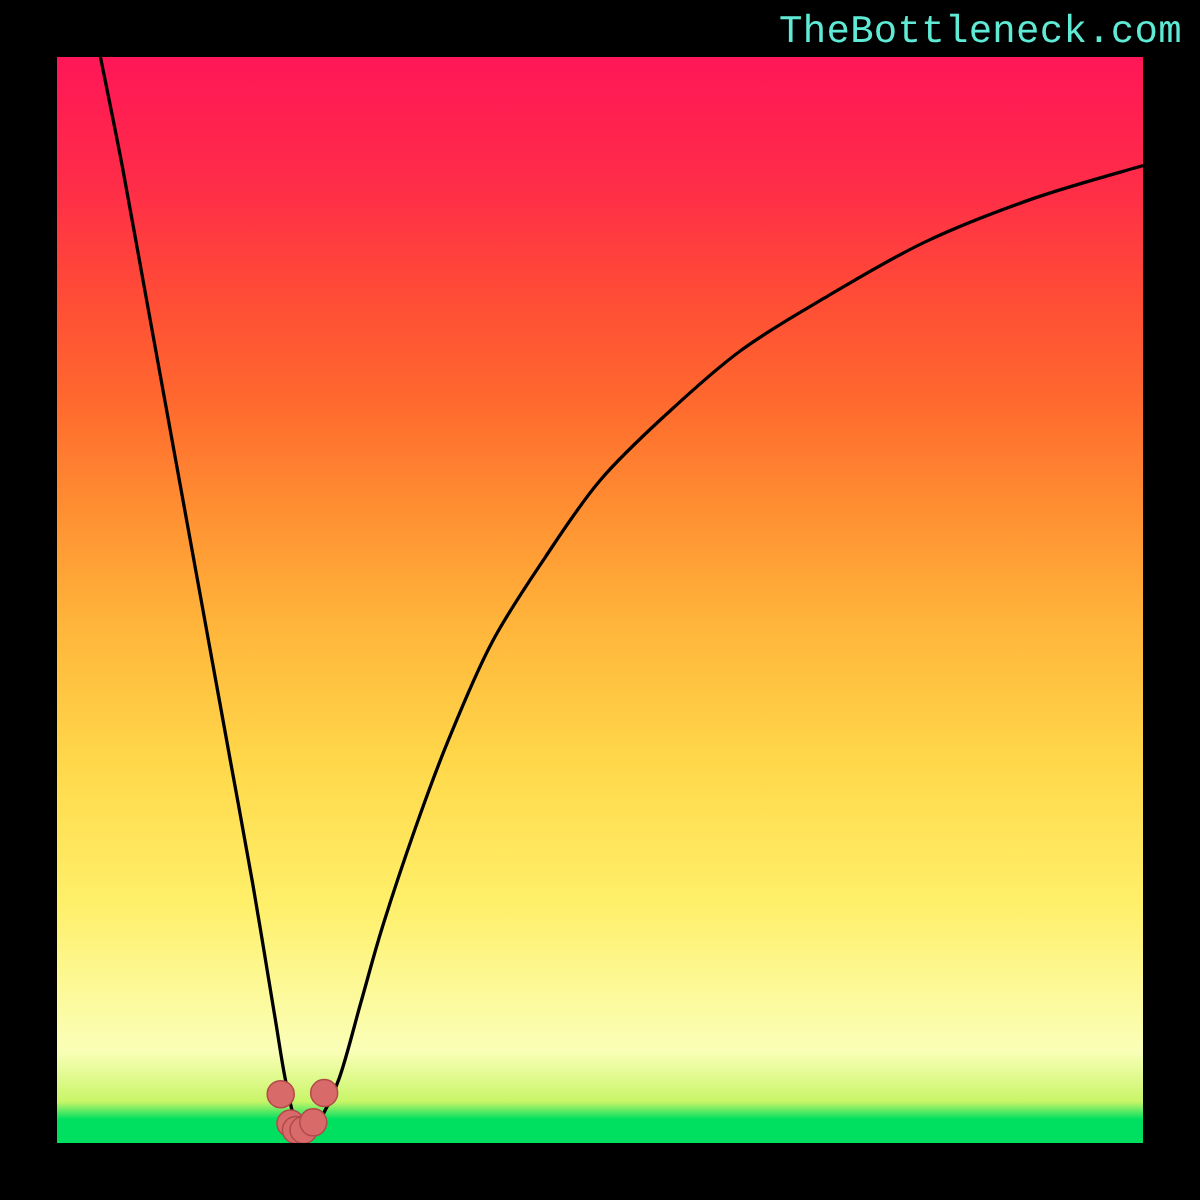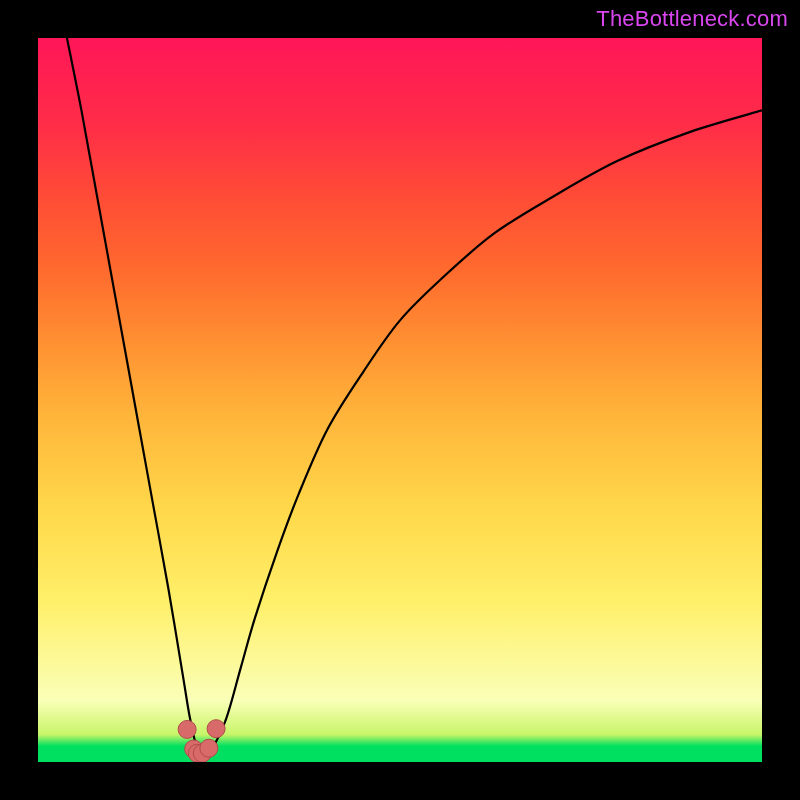--- a/index.html
+++ b/index.html
@@ -48,24 +48,25 @@
   }
   svg {
     position: absolute;
     inset: 0;
     overflow: visible;
   }
   .watermark {
     position: absolute;
     top: 6px;
     right: 12px;
-    color: #d946ef;
-    font-size: 22px;
+    color: #5eead4;
+    font-size: 26px;
     letter-spacing: 0.2px;
     user-select: none;
+    font-family: Liberation Mono, monospace;
   }
 </style>
 </head>
 <body>
 
 <div class="frame">
   <div class="plot-box">
     <div class="gradient"></div>
     <svg id="svg" viewBox="0 0 724 724" preserveAspectRatio="none">
         <path d="M 28.96 0 C 31.373333333333335 12.066666666666663, 38.61333333333333 47.05999999999999, 43.44 72.39999999999998 C 48.266666666666666 97.73999999999997, 53.093333333333334 125.4933333333333, 57.92 152.03999999999996 C 62.74666666666667 178.58666666666662, 67.57333333333334 205.13333333333327, 72.4 231.67999999999995 C 77.22666666666667 258.22666666666663, 82.05333333333333 284.77333333333337, 86.88 311.32000000000005 C 91.70666666666666 337.86666666666673, 96.53333333333335 364.4133333333333, 101.36000000000001 390.96 C 106.18666666666668 417.50666666666666, 111.01333333333334 444.05333333333334, 115.84 470.6 C 120.66666666666667 497.1466666666667, 125.49333333333333 522.4866666666667, 130.32 550.24 C 135.14666666666665 577.9933333333333, 141.18 615.4, 144.8 637.12 C 148.42000000000002 658.84, 149.62666666666667 668.252, 152.04 680.56 C 154.45333333333332 692.8679999999999, 156.86666666666667 705.1759999999999, 159.28 710.968 C 161.69333333333333 716.76, 164.10666666666668 715.312, 166.52 715.312 C 168.93333333333334 715.312, 170.14 716.76, 173.76 710.968 C 177.38 705.1759999999999, 183.41333333333333 694.0746666666666, 188.24 680.56 C 193.0666666666667 667.0453333333332, 197.89333333333337 646.7733333333333, 202.72000000000003 629.88 C 207.54666666666668 612.9866666666667, 211.16666666666666 598.5066666666667, 217.2 579.2 C 223.23333333333332 559.8933333333334, 231.68 534.5533333333333, 238.92000000000002 514.04 C 246.16000000000003 493.52666666666664, 252.19333333333333 476.6333333333333, 260.64 456.12 C 269.08666666666664 435.6066666666667, 278.74 411.4733333333333, 289.6 390.96 C 300.46000000000004 370.44666666666666, 313.73333333333335 351.14, 325.8 333.03999999999996 C 337.8666666666667 314.93999999999994, 348.7266666666667 298.0466666666667, 362 282.36 C 375.2733333333333 266.67333333333335, 389.7533333333334 253.39999999999995, 405.44000000000005 238.91999999999996 C 421.1266666666667 224.43999999999997, 438.02000000000004 208.75333333333336, 456.12 195.48000000000002 C 474.21999999999997 182.20666666666668, 493.52666666666664 171.34666666666664, 514.04 159.27999999999997 C 534.5533333333333 147.2133333333333, 556.2733333333333 133.94000000000003, 579.2 123.08000000000004 C 602.1266666666668 112.22000000000004, 627.4666666666667 102.56666666666668, 651.6 94.12 C 675.7333333333333 85.67333333333333, 711.9333333333334 76.01999999999998, 724 72.39999999999998" fill="none" stroke="#000000" stroke-width="2.2"></path>

